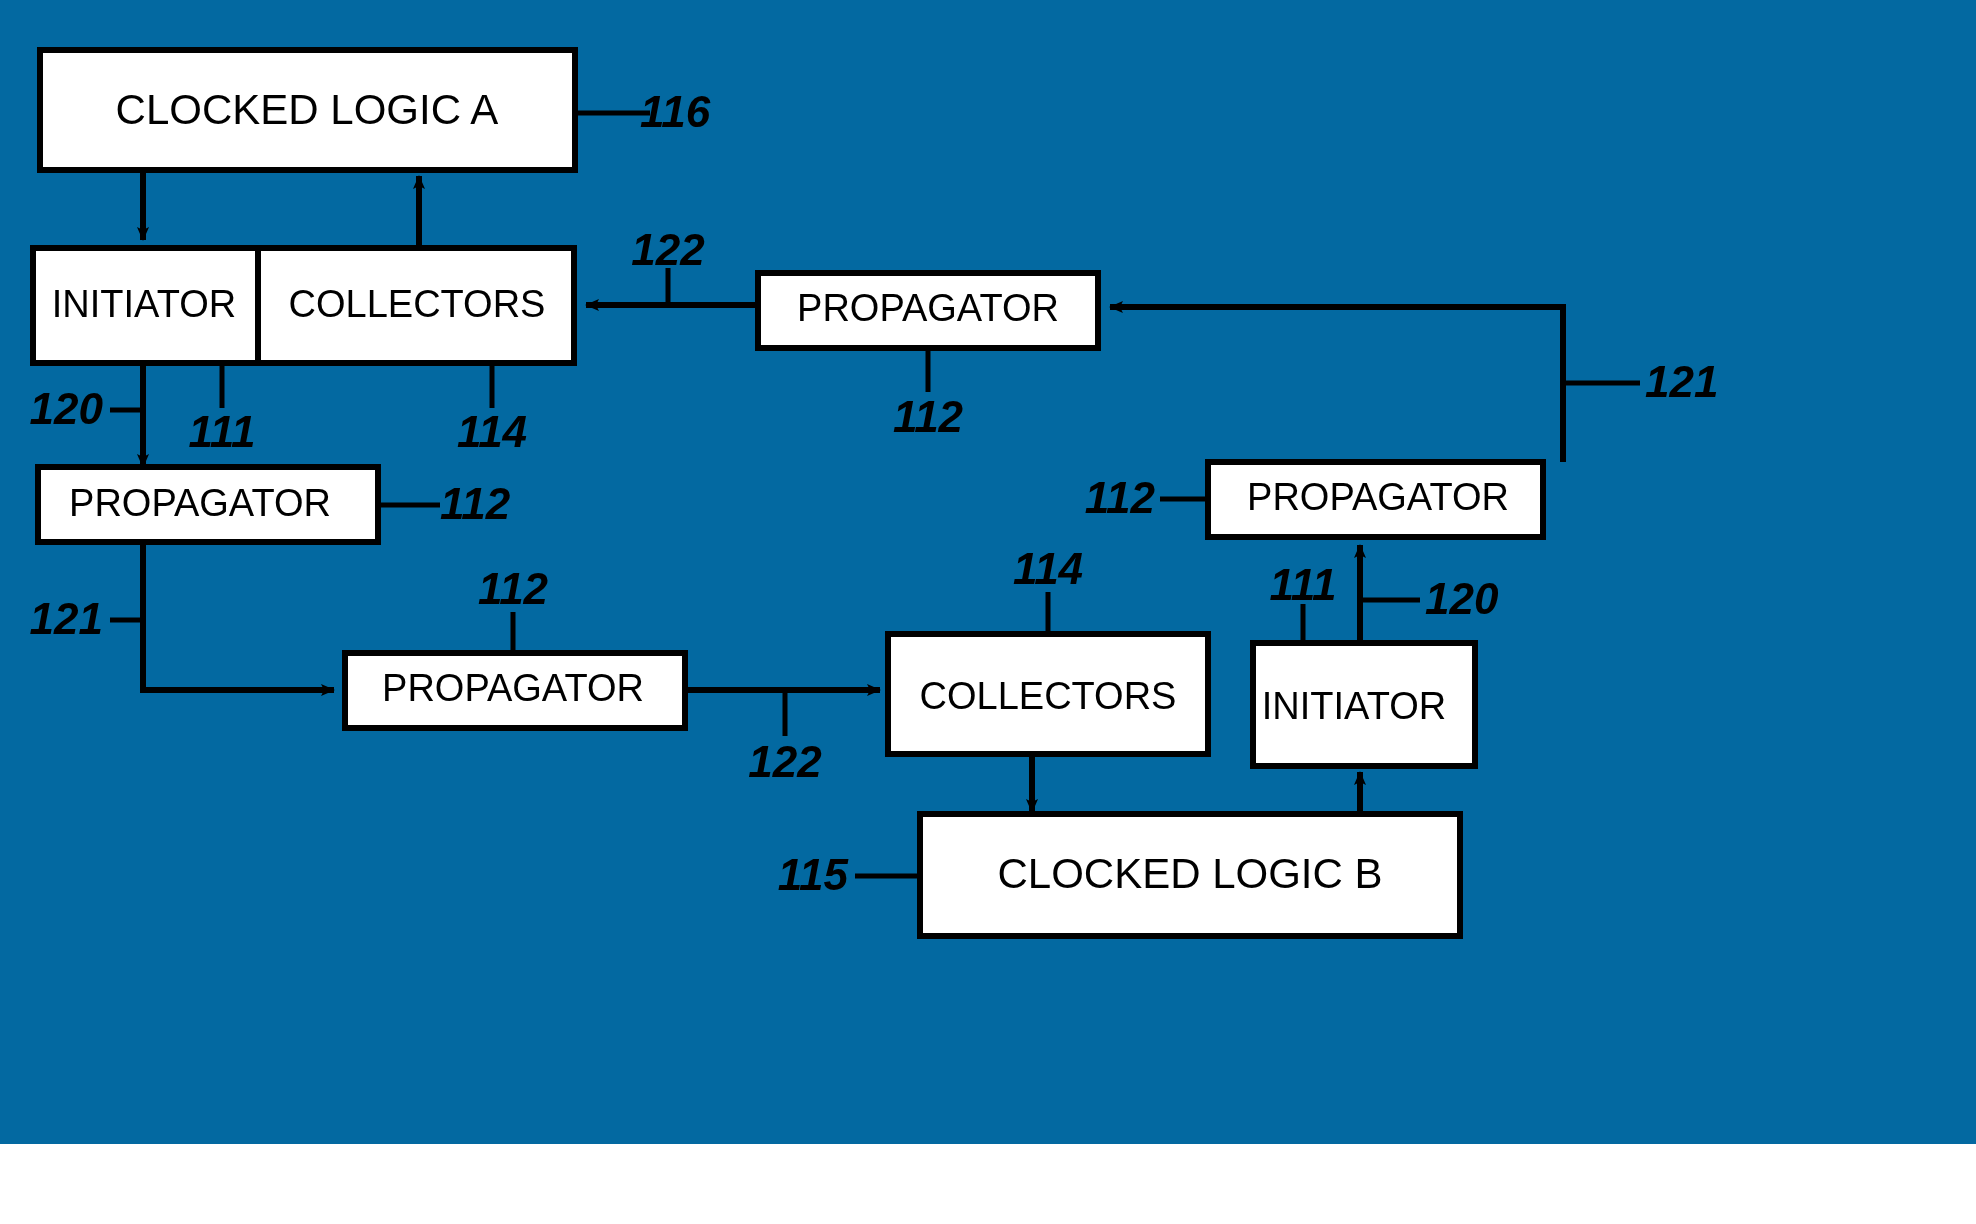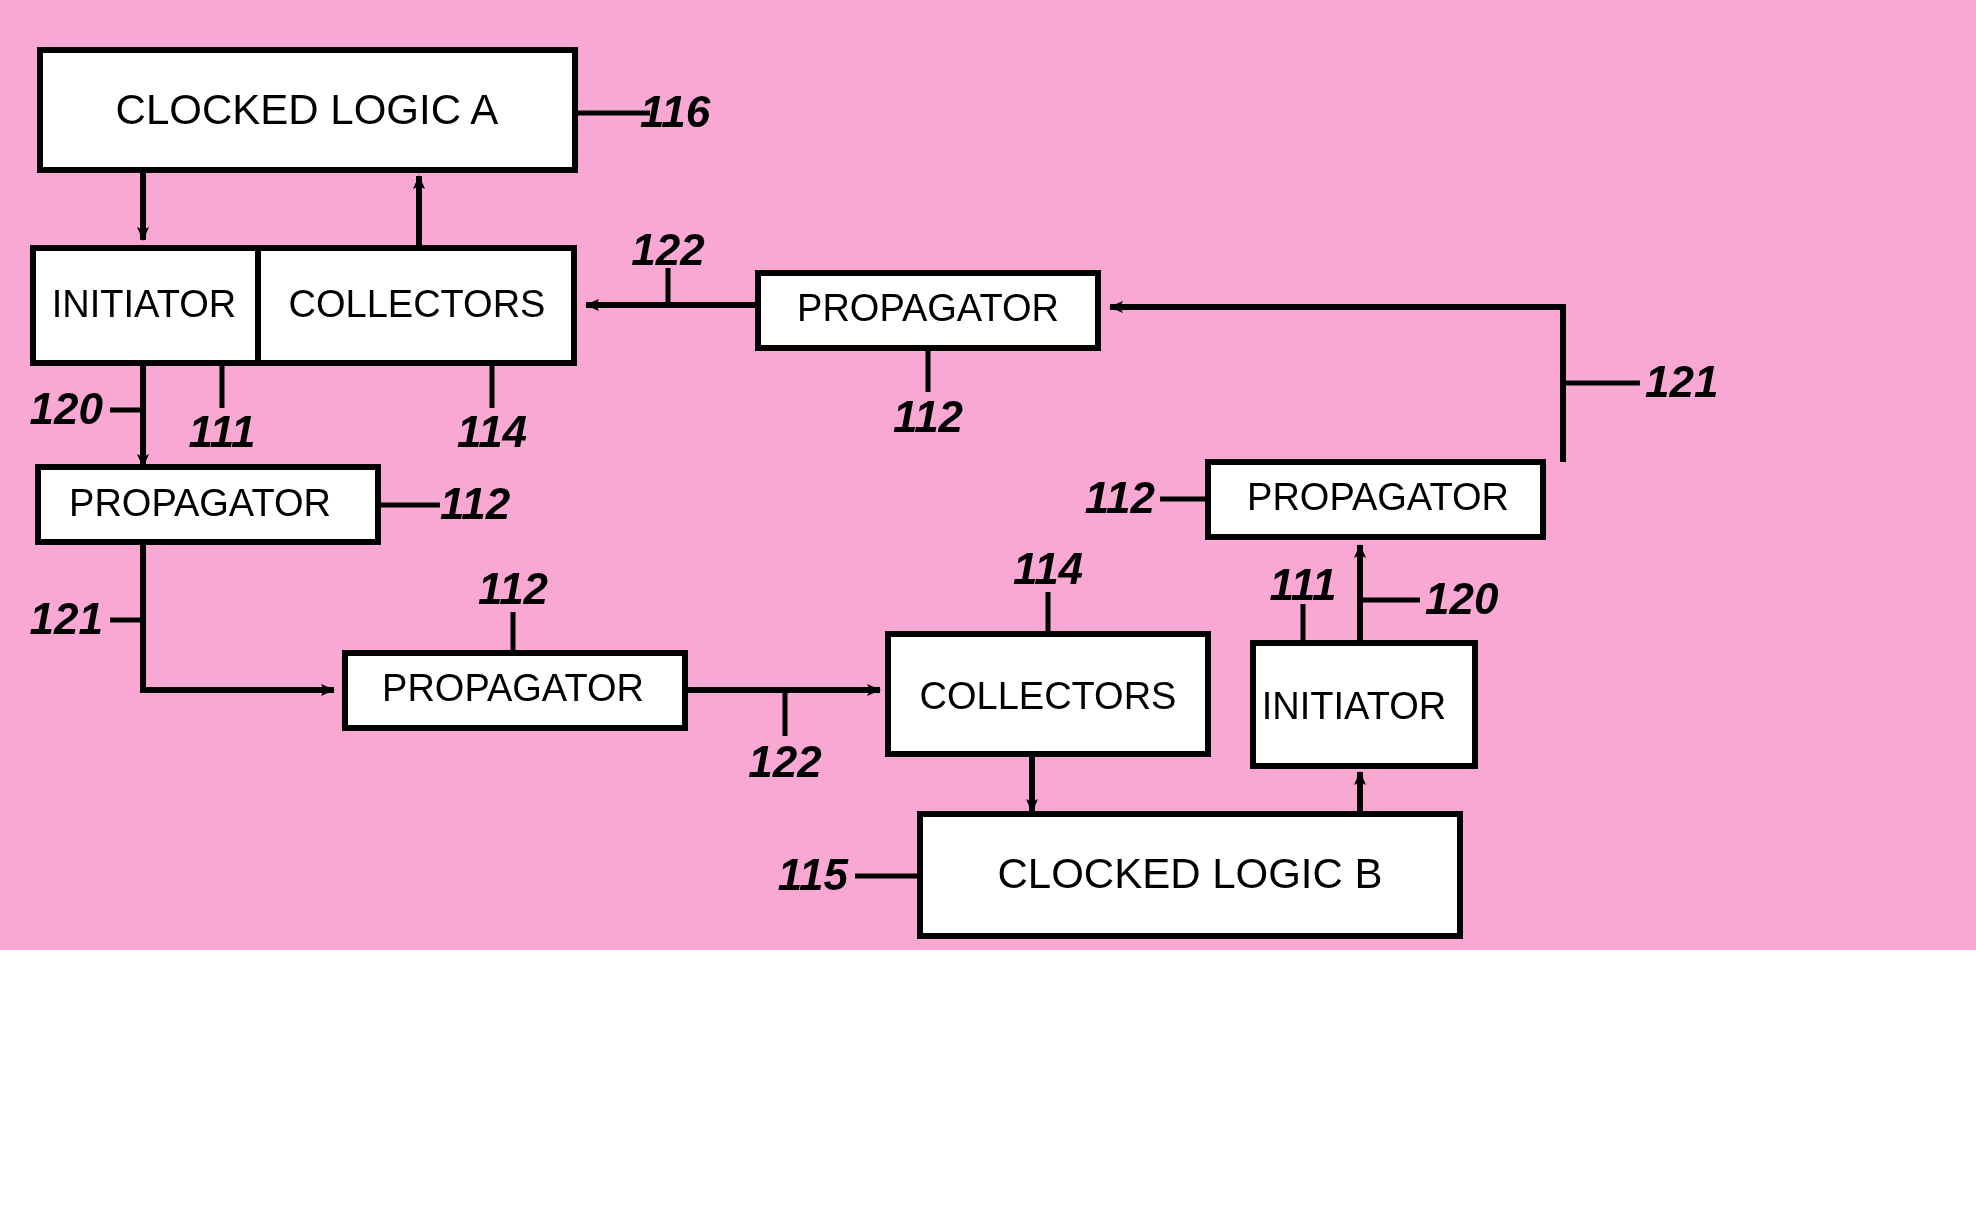--- a/index.html
+++ b/index.html
@@ -6,22 +6,22 @@
     margin: 0;
     padding: 0;
     background: #ffffff;
   }
   body {
     font-family: "Liberation Sans", sans-serif;
   }
   #figure-root {
     position: relative;
     width: 1976px;
-    height: 950px;
-    background: #f9a8d4;
+    height: 1144px;
+    background: #0369a1;
     overflow: hidden;
   }
   svg#diagram {
     display: block;
     width: 1976px;
     height: 1224px;
   }
   .box {
     fill: #ffffff;
     stroke: #000000;

